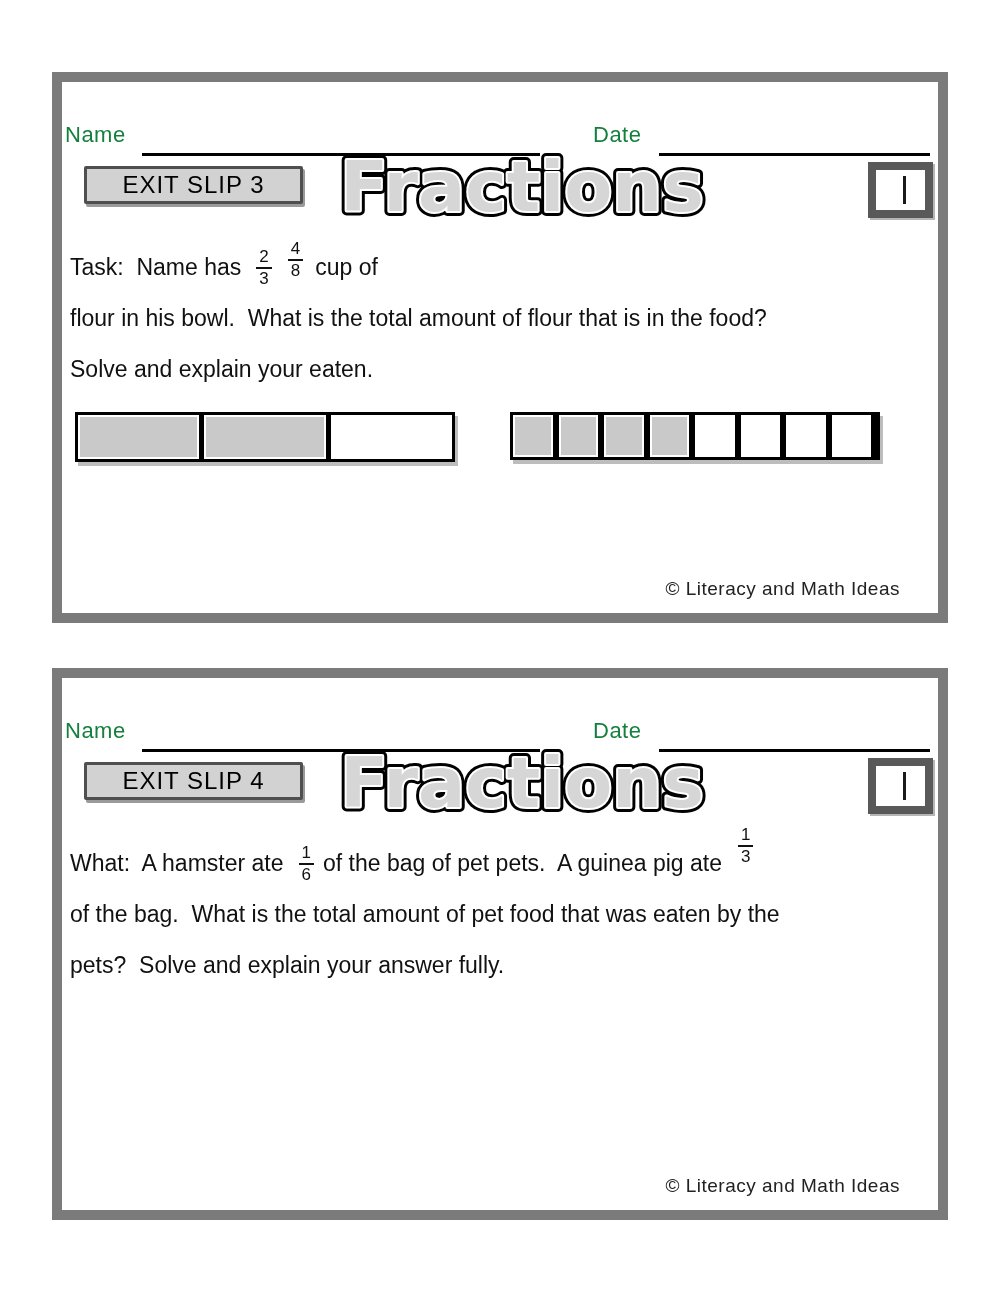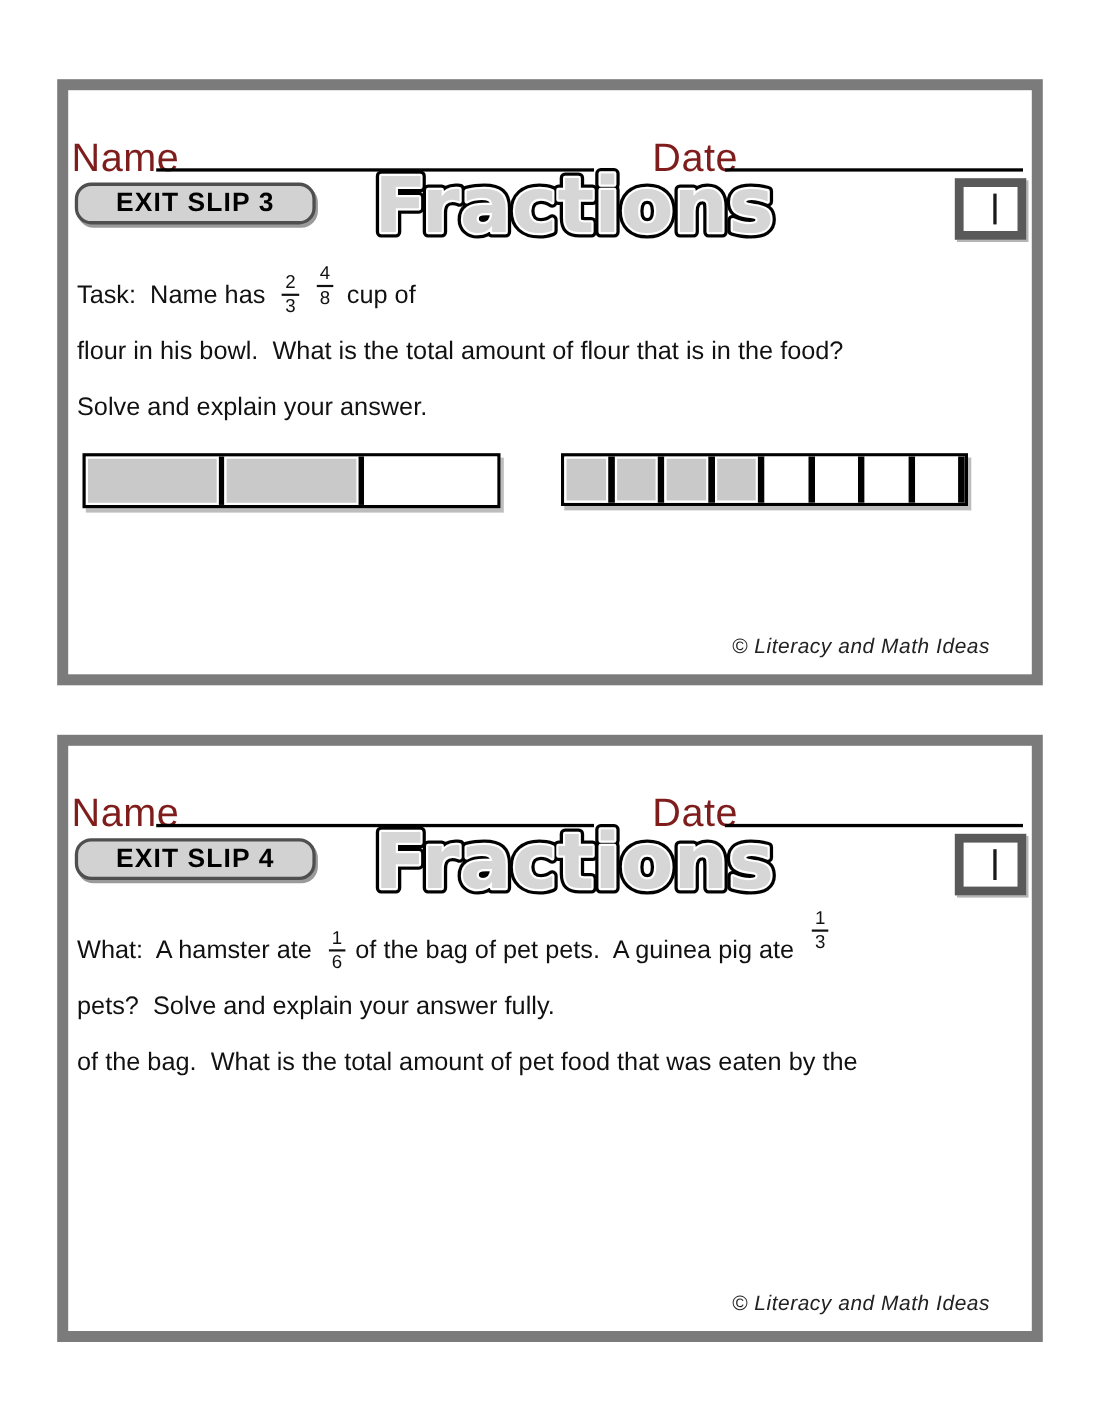--- a/index.html
+++ b/index.html
@@ -4,31 +4,31 @@
 <style>
   * { margin:0; padding:0; box-sizing:border-box; }
   html,body { width:1000px; height:1294px; background:#ffffff;
     font-family:"Liberation Sans", sans-serif; position:relative; }
 
   .panel { position:absolute; left:52px; width:896px; background:#fff;
     border:10px solid #7b7b7b; }
   #panel1 { top:72px;  height:551px; }
   #panel2 { top:668px; height:552px; }
 
-  .hdr-label { position:absolute; font-size:36px; color:#7f1d1d; letter-spacing:0.5px; }
+  .hdr-label { position:absolute; font-size:22px; color:#15803d; letter-spacing:0.5px; }
   .name-label { left:3px;  top:40px; }
   .date-label { left:531px; top:40px;text-align:right; }
   .write-line { position:absolute; height:0; border-bottom:3px solid #000; }
   .name-line { left:80px;  top:71px; width:398px; }
   .date-line { left:597px; top:71px; width:271px; }
 
-  .slip-btn { position:absolute; left:6px; top:84px; width:219px; height:38px;
-    background:#d2d2d2; border:3px solid #4f4f4f; border-radius:15px;
+  .slip-btn { position:absolute; left:22px; top:84px; width:219px; height:38px;
+    background:#d2d2d2; border:3px solid #4f4f4f; border-radius:2px;
     box-shadow:2px 3px 0 #9a9a9a; display:flex; align-items:center; justify-content:center;
-    font-weight:bold; font-size:24px; letter-spacing:1px; color:#000; }
+    font-weight:normal; font-size:24px; letter-spacing:1px; color:#000; }
 
   .title-svg { position:absolute; left:243px; top:57px; }
 
   .num-box { position:absolute; left:806px; top:80px; width:65px; height:56px;
     border:8px solid #595959; background:#fff; box-shadow:2px 2px 0 #b5b5b5;
     display:flex; align-items:center; justify-content:center; }
   .slip-number { position:relative; width:100%; height:100%; color:transparent;
     font-size:28px; text-align:center; }
   .slip-number::after { content:""; position:absolute; left:56%; top:14%;
     width:3px; height:70%; background:#1a1a1a; }
@@ -49,21 +49,21 @@
   .bar { position:absolute; top:330px; height:50px; background:#fff;
     border:3px solid #000; display:flex; box-shadow:3px 4px 0 #bdbdbd; }
   #bar1 { left:13px;  width:380px; }
   #bar2 { left:448px; width:370px; height:48px; }
   .bar-cell { flex:1; background:#fff; border-right:5px solid #000; }
   #bar2 .bar-cell { border-right:6px solid #000; }
   .bar-cell:last-child { border-right:none; }
   .bar-cell.shaded { background:#c9c9c9; box-shadow:inset 0 0 0 2px #fff; }
 
   .copyright { position:absolute; right:38px; bottom:13px; font-size:19px;
-    color:#222; letter-spacing:0.5px;font-style:italic; }
+    color:#222; letter-spacing:0.5px; }
 </style>
 </head>
 <body>
 
 <div class="panel" id="panel1">
   <span class="hdr-label name-label">Name</span>
   <div class="write-line name-line"></div>
   <span class="hdr-label date-label">Date</span>
   <div class="write-line date-line"></div>
 
@@ -76,21 +76,21 @@
     <text x="217" y="72" text-anchor="middle" font-family="DejaVu Sans, sans-serif" font-weight="bold" font-size="70" paint-order="stroke" stroke="#fff" stroke-width="4" stroke-linejoin="round" fill="#d6d6d6">Fractions</text>
   </svg>
 
   <div class="num-box">
     <span class="slip-number">1</span>
   </div>
 
   <div class="task">
     <div class="task-line"><span>Task:  Name has</span><span class="frac m1"><span class="num">2</span><span class="den">3</span></span><span class="frac m2 raised"><span class="num">4</span><span class="den">8</span></span><span>cup of</span></div>
     <div class="task-line"><span>flour in his bowl.  What is the total amount of flour that is in the food?</span></div>
-    <div class="task-line"><span>Solve and explain your answer.</span></div>
+    <div class="task-line"><span>Solve and explain your eaten.</span></div>
   </div>
 
   <div class="bar" id="bar1">
       <div class="bar-cell shaded"></div>
       <div class="bar-cell shaded"></div>
       <div class="bar-cell"></div>
     </div>
   <div class="bar" id="bar2">
       <div class="bar-cell shaded"></div>
       <div class="bar-cell shaded"></div>
@@ -119,18 +119,18 @@
     <text x="217" y="72" text-anchor="middle" font-family="DejaVu Sans, sans-serif" font-weight="bold" font-size="70" paint-order="stroke" stroke="#000" stroke-width="10" stroke-linejoin="round" fill="#000">Fractions</text>
     <text x="217" y="72" text-anchor="middle" font-family="DejaVu Sans, sans-serif" font-weight="bold" font-size="70" paint-order="stroke" stroke="#fff" stroke-width="4" stroke-linejoin="round" fill="#d6d6d6">Fractions</text>
   </svg>
 
   <div class="num-box">
     <span class="slip-number">1</span>
   </div>
 
   <div class="task">
     <div class="task-line"><span>What:  A hamster ate</span><span class="frac m1"><span class="num">1</span><span class="den">6</span></span><span>of the bag of pet pets.  A guinea pig ate</span><span class="frac raised-high"><span class="num">1</span><span class="den">3</span></span></div>
+    <div class="task-line"><span>of the bag.  What is the total amount of pet food that was eaten by the</span></div>
     <div class="task-line"><span>pets?  Solve and explain your answer fully.</span></div>
-    <div class="task-line"><span>of the bag.  What is the total amount of pet food that was eaten by the</span></div>
   </div>
 
   <div class="copyright">© Literacy and Math Ideas</div>
 </div>
 
 </body></html>

